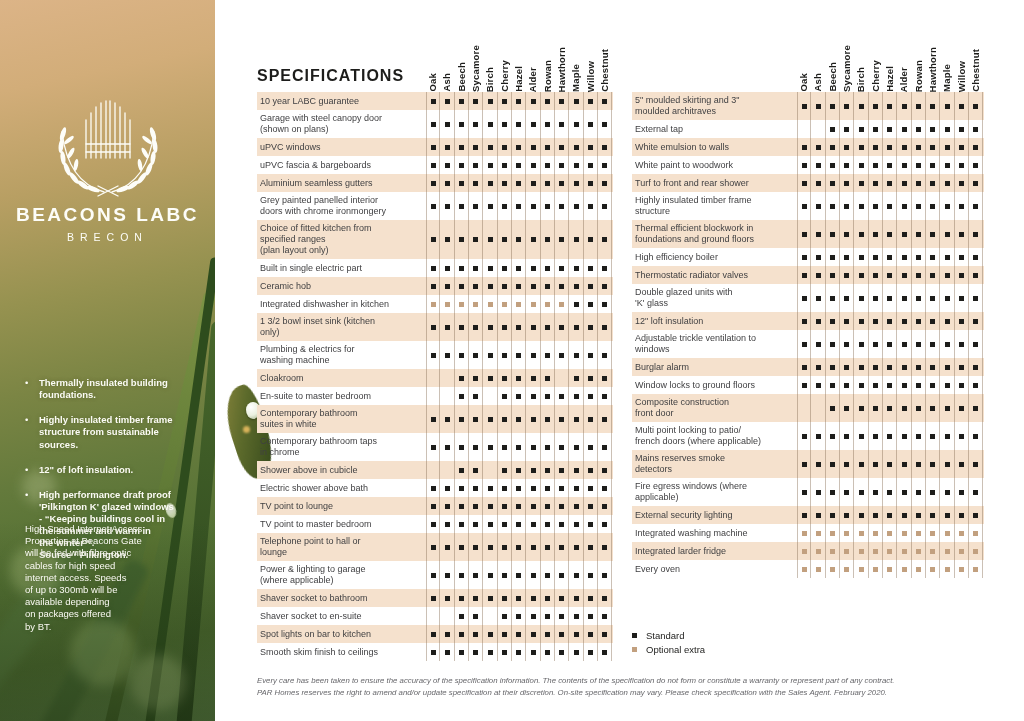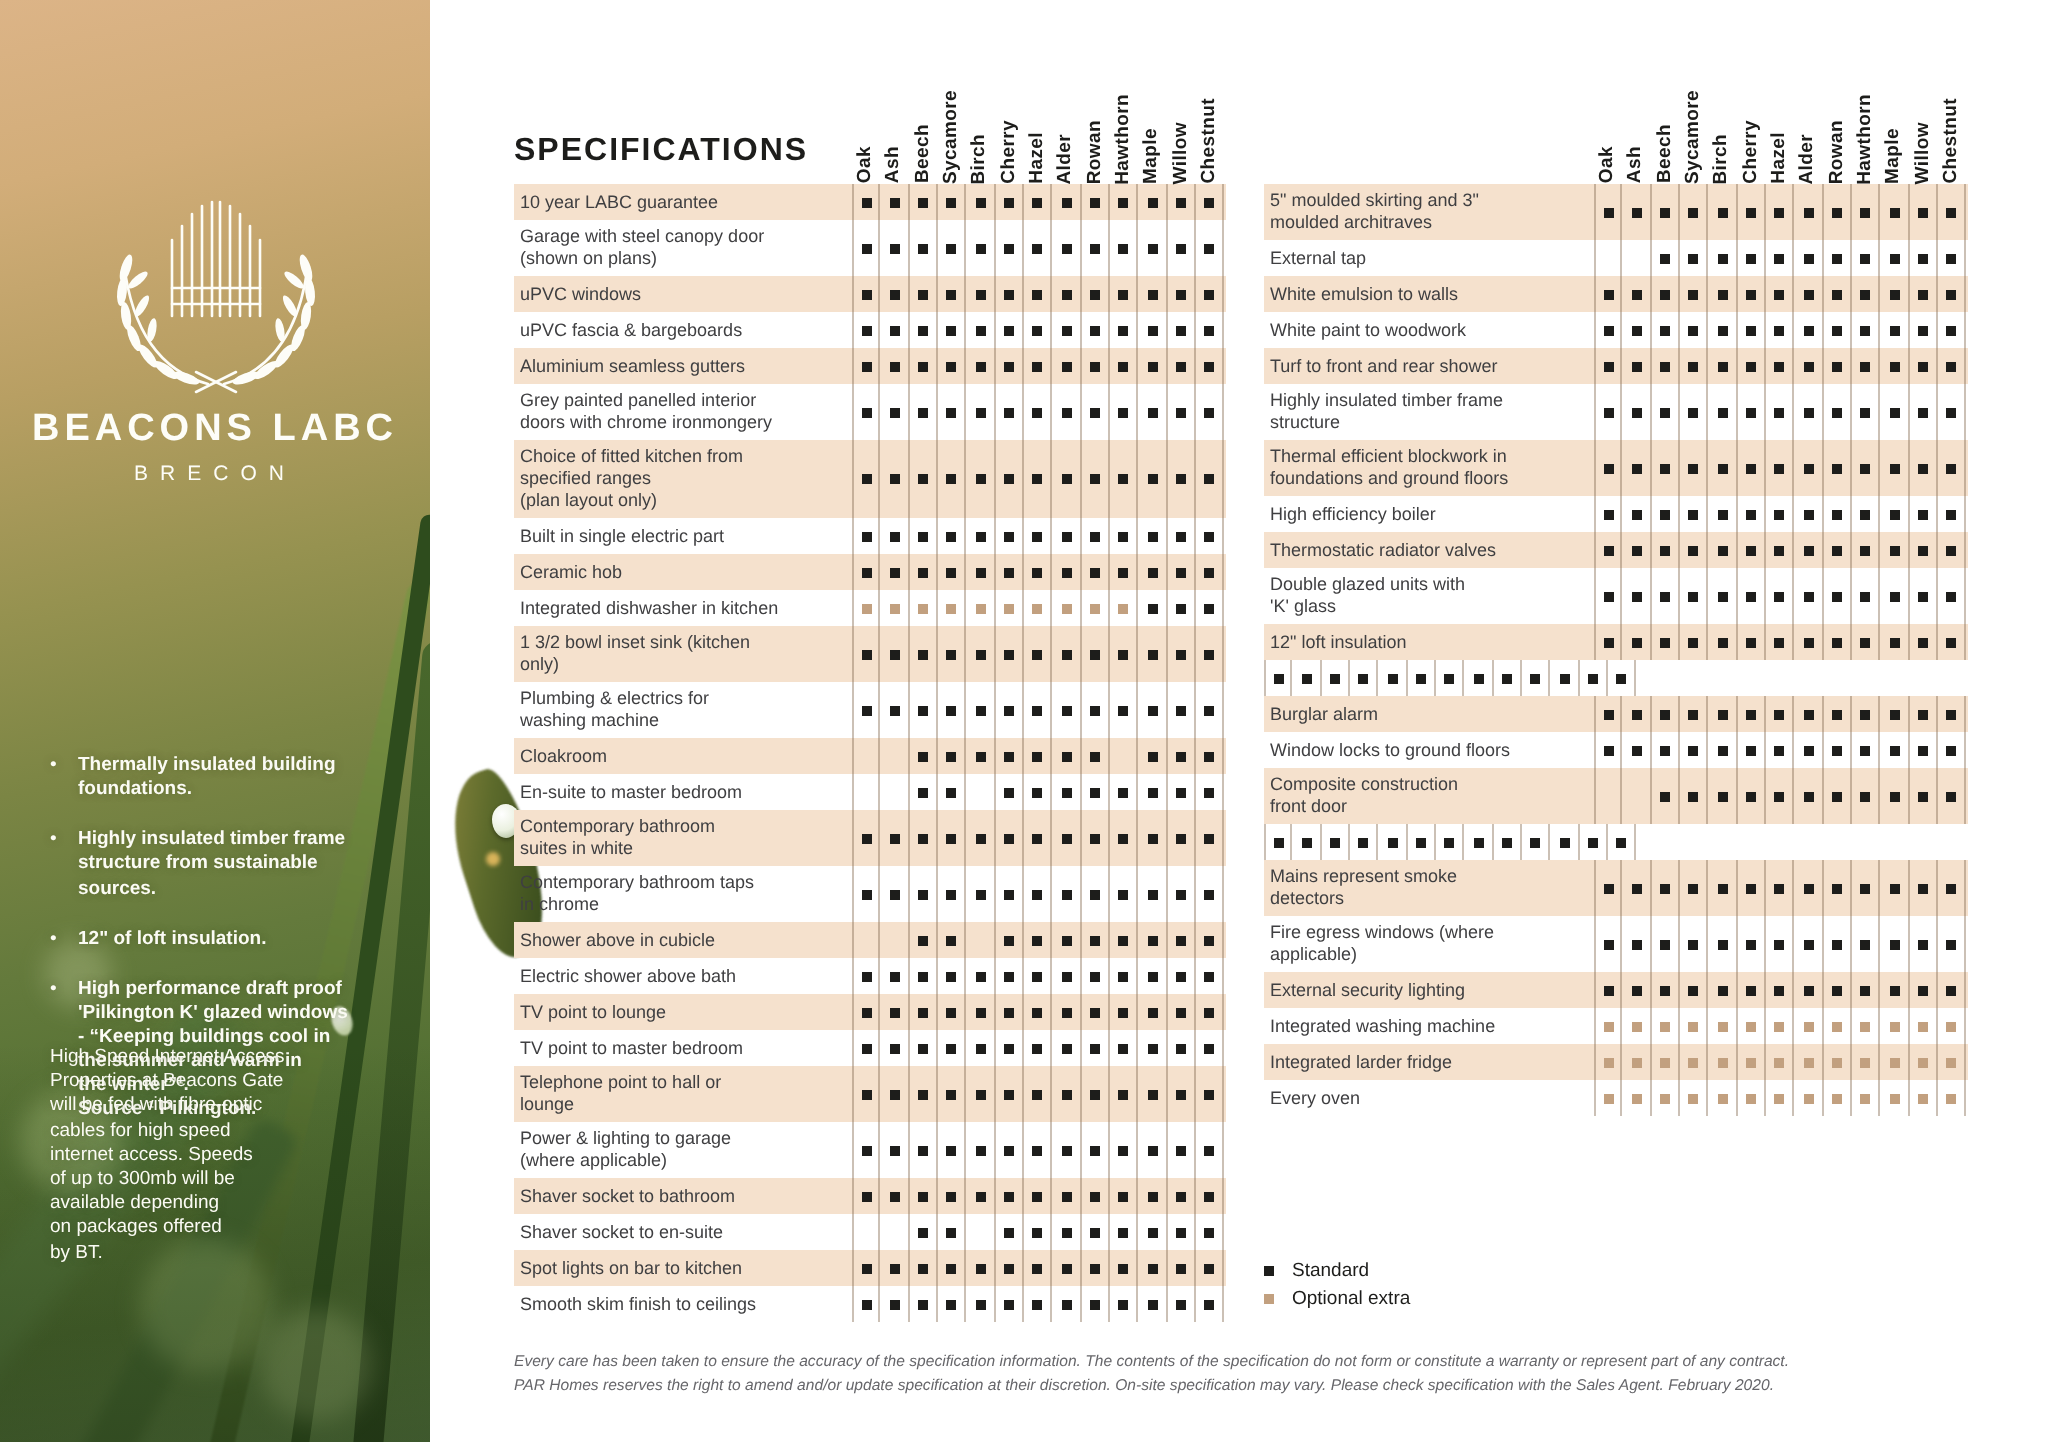--- a/index.html
+++ b/index.html
@@ -1895,20 +1895,22 @@
             </div>
             <div class="mcell">
               <span class="sq" style="background: rgb(29, 29, 27);"></span>
             </div>
             <div class="mcell">
               <span class="sq" style="background: rgb(29, 29, 27);"></span>
             </div>
           </div>
         </div>
         <div class="trow">
+          <div class="tlabel">Adjustable trickle ventilation to
+windows</div>
           <div class="tmarks">
             <div class="mcell">
               <span class="sq" style="background: rgb(29, 29, 27);"></span>
             </div>
             <div class="mcell">
               <span class="sq" style="background: rgb(29, 29, 27);"></span>
             </div>
             <div class="mcell">
               <span class="sq" style="background: rgb(29, 29, 27);"></span>
             </div>
@@ -2067,20 +2069,22 @@
             </div>
             <div class="mcell">
               <span class="sq" style="background: rgb(29, 29, 27);"></span>
             </div>
             <div class="mcell">
               <span class="sq" style="background: rgb(29, 29, 27);"></span>
             </div>
           </div>
         </div>
         <div class="trow">
+          <div class="tlabel">Multi point locking to patio/
+french doors (where applicable)</div>
           <div class="tmarks">
             <div class="mcell">
               <span class="sq" style="background: rgb(29, 29, 27);"></span>
             </div>
             <div class="mcell">
               <span class="sq" style="background: rgb(29, 29, 27);"></span>
             </div>
             <div class="mcell">
               <span class="sq" style="background: rgb(29, 29, 27);"></span>
             </div>
@@ -2110,21 +2114,21 @@
             </div>
             <div class="mcell">
               <span class="sq" style="background: rgb(29, 29, 27);"></span>
             </div>
             <div class="mcell">
               <span class="sq" style="background: rgb(29, 29, 27);"></span>
             </div>
           </div>
         </div>
         <div class="trow alt">
-          <div class="tlabel">Mains represent smoke
+          <div class="tlabel">Mains reserves smoke
 detectors</div>
           <div class="tmarks">
             <div class="mcell">
               <span class="sq" style="background: rgb(29, 29, 27);"></span>
             </div>
             <div class="mcell">
               <span class="sq" style="background: rgb(29, 29, 27);"></span>
             </div>
             <div class="mcell">
               <span class="sq" style="background: rgb(29, 29, 27);"></span>

